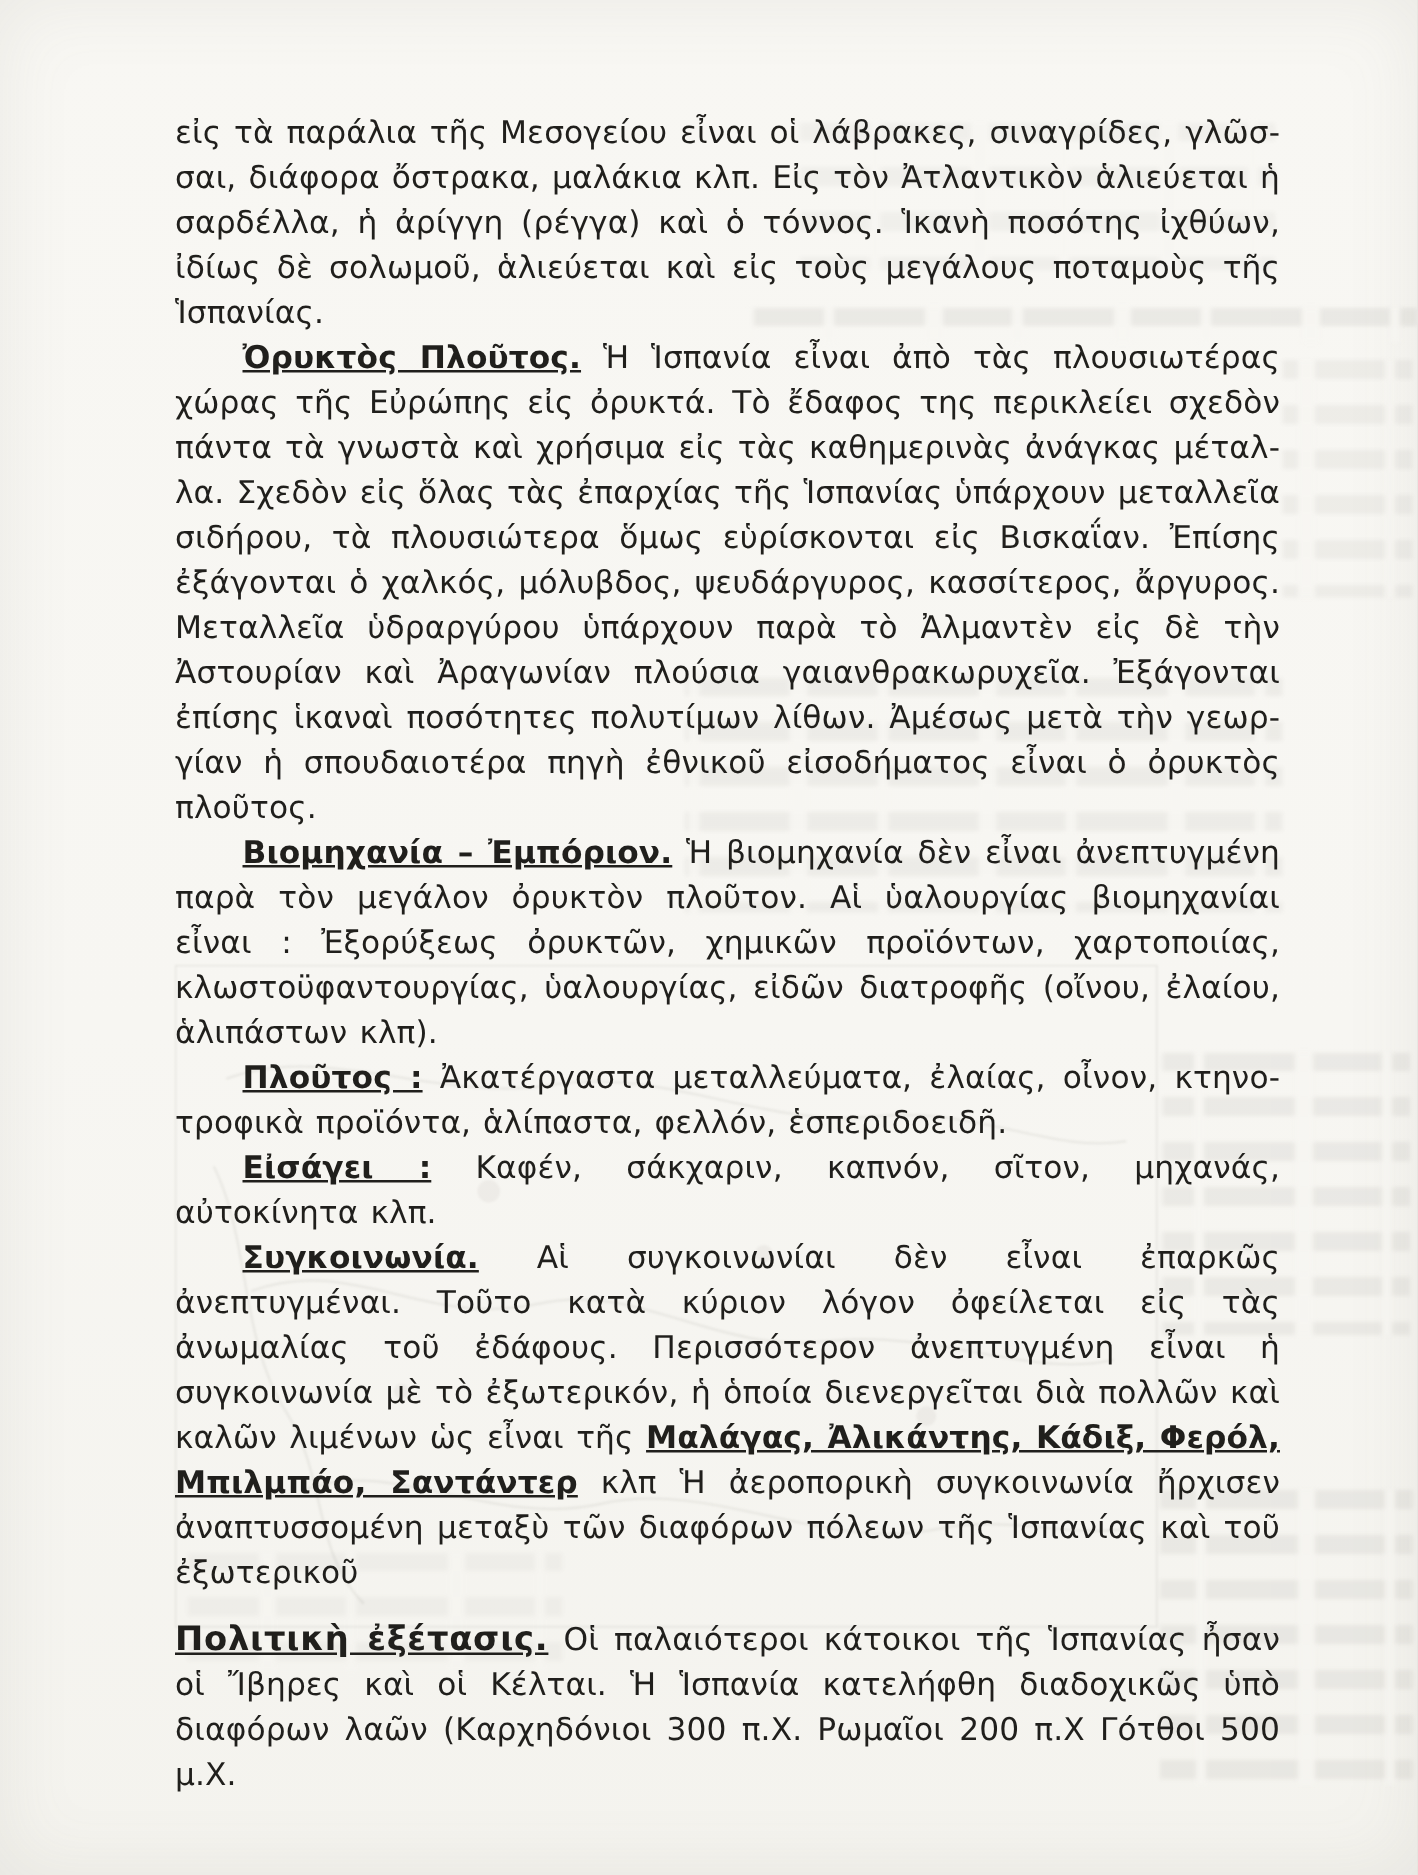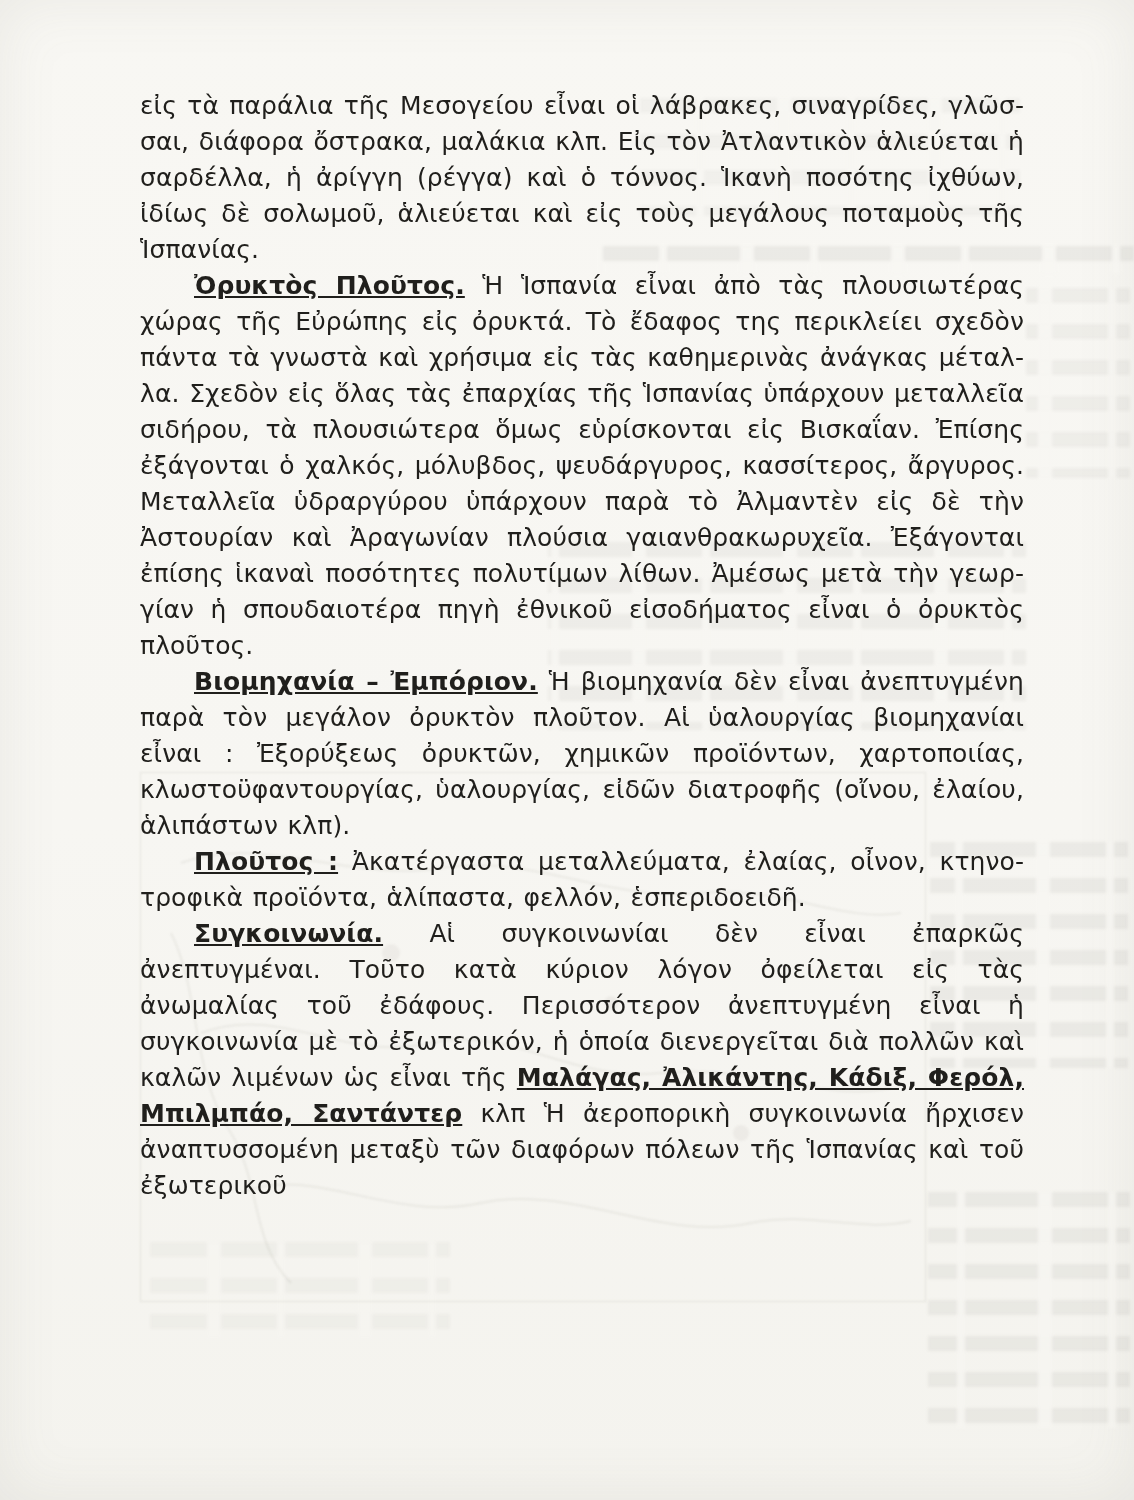--- a/index.html
+++ b/index.html
@@ -116,17 +116,19 @@
         <circle cx="180" cy="340" r="6"></circle>
       </g>
     </svg>
   </div>
 
   <main class="text-block">
       <p><span>εἰς τὰ παράλια τῆς Μεσογείου εἶναι οἱ λάβρακες, σιναγρίδες, γλῶσ­σαι, διάφορα ὄστρακα, μαλάκια κλπ. Εἰς τὸν Ἀτλαντικὸν ἁλιεύεται ἡ σαρδέλλα, ἡ ἀρίγγη (ρέγγα) καὶ ὁ τόννος. Ἱκανὴ ποσότης ἰχθύων, ἰδίως δὲ σολωμοῦ, ἁλιεύεται καὶ εἰς τοὺς μεγάλους ποταμοὺς τῆς Ἱσπανίας.</span></p>
       <p class="indent"><span class="lead">Ὀρυκτὸς Πλοῦτος.</span><span> Ἡ Ἱσπανία εἶναι ἀπὸ τὰς πλουσιωτέρας χώρας τῆς Εὐρώπης εἰς ὀρυκτά. Τὸ ἔδαφος της περικλείει σχεδὸν πάντα τὰ γνωστὰ καὶ χρήσιμα εἰς τὰς καθημερινὰς ἀνάγκας μέταλ­λα. Σχεδὸν εἰς ὅλας τὰς ἐπαρχίας τῆς Ἱσπανίας ὑπάρχουν μεταλλεῖα σιδήρου, τὰ πλουσιώτερα ὅμως εὑρίσκονται εἰς Βισκαΐαν. Ἐπίσης ἐξάγονται ὁ χαλκός, μόλυβδος, ψευδάργυρος, κασσίτερος, ἄργυρος. Μεταλλεῖα ὑδραργύρου ὑπάρχουν παρὰ τὸ Ἀλμαντὲν εἰς δὲ τὴν Ἀστουρίαν καὶ Ἀραγωνίαν πλούσια γαιανθρακωρυχεῖα. Ἐξάγονται ἐπίσης ἱκαναὶ ποσότητες πολυτίμων λίθων. Ἀμέσως μετὰ τὴν γεωρ­γίαν ἡ σπουδαιοτέρα πηγὴ ἐθνικοῦ εἰσοδήματος εἶναι ὁ ὀρυκτὸς πλοῦτος.</span></p>
       <p class="indent"><span class="lead">Βιομηχανία – Ἐμπόριον.</span><span> Ἡ βιομηχανία δὲν εἶναι ἀνεπτυγμένη παρὰ τὸν μεγάλον ὀρυκτὸν πλοῦτον. Αἱ ὑαλουργίας βιομηχανίαι εἶναι : Ἐξορύξεως ὀρυκτῶν, χημικῶν προϊόντων, χαρτοποιίας, κλωστοϋφαντουργίας, ὑαλουργίας, εἰδῶν διατροφῆς (οἴνου, ἐλαίου, ἁλιπάστων κλπ).</span></p>
       <p class="indent"><span class="lead">Πλοῦτος :</span><span> Ἀκατέργαστα μεταλλεύματα, ἐλαίας, οἶνον, κτηνο­τροφικὰ προϊόντα, ἁλίπαστα, φελλόν, ἑσπεριδοειδῆ.</span></p>
+      <p class="indent"><span class="lead">Εἰσάγει :</span><span> Καφέν, σάκχαριν, καπνόν, σῖτον, μηχανάς, αὐτοκίνητα κλπ.</span></p>
       <p class="indent"><span class="lead">Συγκοινωνία.</span><span> Αἱ συγκοινωνίαι δὲν εἶναι ἐπαρκῶς ἀνεπτυγμέναι. Τοῦτο κατὰ κύριον λόγον ὀφείλεται εἰς τὰς ἀνωμαλίας τοῦ ἐδάφους. Περισσότερον ἀνεπτυγμένη εἶναι ἡ συγκοινωνία μὲ τὸ ἐξωτερικόν, ἡ ὁποία διενεργεῖται διὰ πολλῶν καὶ καλῶν λιμένων ὡς εἶναι τῆς </span><span class="lead">Μαλάγας, Ἀλικάντης, Κάδιξ, Φερόλ, Μπιλμπάο, Σαντάντερ</span><span> κλπ Ἡ ἀεροπορικὴ συγκοινωνία ἤρχισεν ἀναπτυσσομένη μεταξὺ τῶν δια­φόρων πόλεων τῆς Ἱσπανίας καὶ τοῦ ἐξωτερικοῦ</span></p>
+      <p class="section-break"><span class="lead big-lead">Πολιτικὴ ἐξέτασις.</span><span> Οἱ παλαιότεροι κάτοικοι τῆς Ἱσπανίας ἦσαν οἱ Ἴβηρες καὶ οἱ Κέλται. Ἡ Ἱσπανία κατελήφθη διαδοχικῶς ὑπὸ διαφό­ρων λαῶν (Καρχηδόνιοι 300 π.Χ. Ρωμαῖοι 200 π.Χ Γότθοι 500 μ.Χ.</span></p>
     </main>
 
   <div class="page-number">132</div>
 </div>
 
 </body></html>

